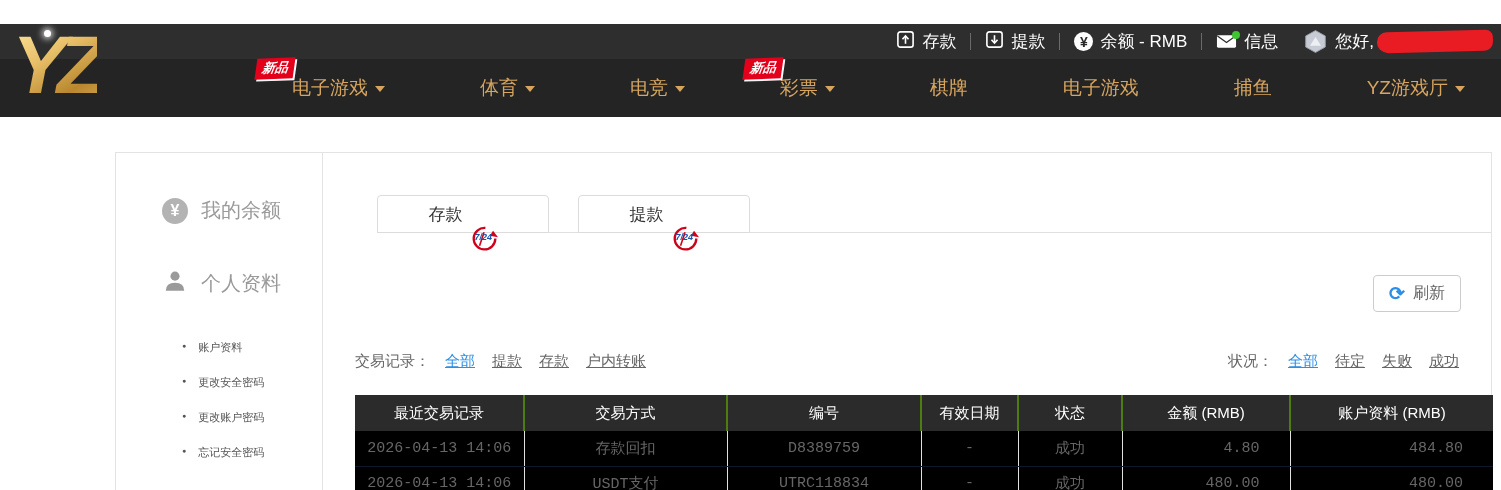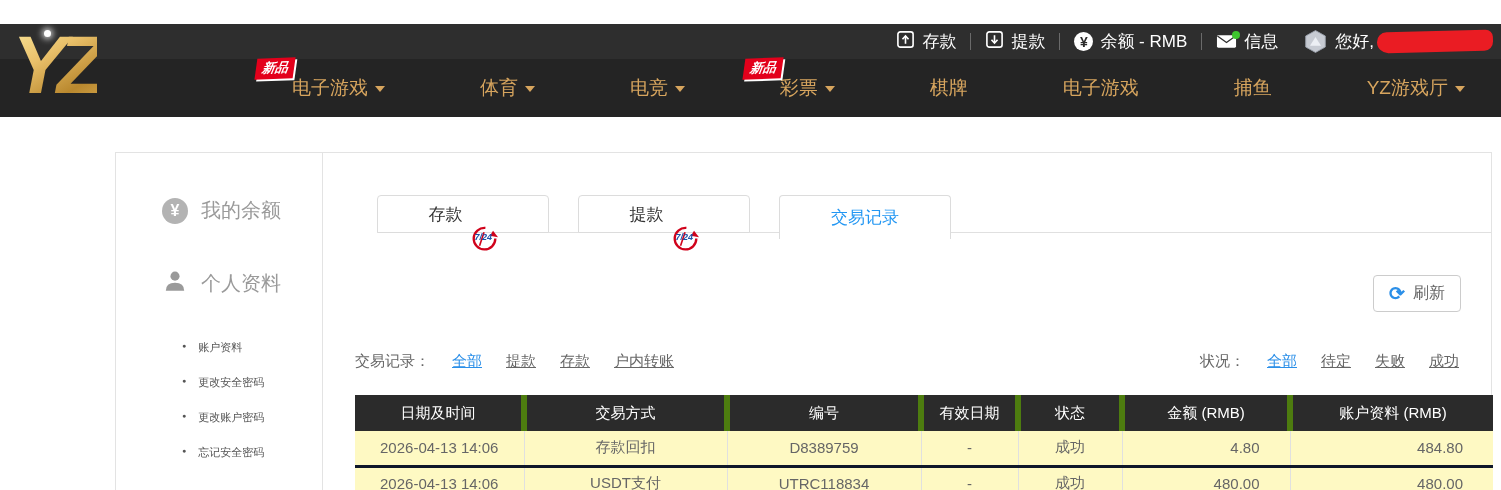--- a/index.html
+++ b/index.html
@@ -74,33 +74,33 @@
   
   .refresh-btn { position:absolute; top:122px; right:30px; height:37px;
     display:inline-flex; align-items:center; gap:8px; padding:0 15px;
     border:1px solid #ccc; border-radius:4px; background:#fff; font-size:16px;
     color:#666; cursor:pointer; }
   .refresh-icon { color:#2b8fe8; font-size:19px; font-weight:bold; line-height:1; }
 
   
   .filters { position:absolute; top:199px; left:32px; right:32px; display:flex;
     justify-content:space-between; align-items:center; font-size:15px; color:#666; }
-  .fgroup { display:flex; align-items:center; gap:24px; }
+  .fgroup { display:flex; align-items:center; gap:17px; }
   .flabel { color:#666; margin-right:-2px; }
   .flink { color:#666; text-decoration:underline; cursor:pointer; }
   .flink.active { color:#2b8fe8;font-family:Liberation Serif, serif; }
 
   
   .tx-table { position:absolute; top:242px; left:32px; width:1138px;
     border-collapse:collapse; table-layout:fixed; font-size:15px; }
   .tx-table thead th { background:#2b2b2b; color:#fff; font-weight:normal;
-    height:36px; border-left:6px solid #4d7c0f; }
+    height:36px; border-left:2px solid #4d7c0f; }
   .tx-table thead th:first-child { border-left:none; }
   .tx-table tbody td { height:35px; color:#666; text-align:center;
-    border-bottom:3px solid #0f172a; border-left:1px solid #e0e0e0; background:#fef9c3; }
+    border-bottom:1px solid #0f172a; border-left:1px solid #e0e0e0; background:#000000;font-family:Liberation Mono, monospace; }
   .tx-table tbody td:first-child { border-left:none; }
   .tx-table td.num, .tx-table th.num { text-align:right; padding-right:30px; }
 </style>
 </head>
 <body>
 
 <div class="header">
   <div class="sparkle"></div>
   <div class="logo">YZ</div>
 
@@ -236,23 +236,20 @@
         <span>提款</span>
         <span class="icon724">
           <svg viewBox="0 0 30 30" width="27" height="27">
               <path d="M16 3.2 A12 12 0 1 0 27 15" fill="none" stroke="#d0021b" stroke-width="2.6"></path>
               <polygon points="24.5,6.5 30,13.5 21,12" fill="#d0021b"></polygon>
               <line x1="14.5" y1="8" x2="9.5" y2="23" stroke="#d0021b" stroke-width="1.8"></line>
             </svg>
           <i>7/24</i>
         </span>
       </div>
-      <div class="tab active">
-        <span>交易记录</span>
-      </div>
     </div>
 
     <button class="refresh-btn">
       <span class="refresh-icon">⟳</span>
       <span>刷新</span>
     </button>
 
     <div class="filters">
       <div class="fgroup">
         <span class="flabel">交易记录：</span>
@@ -275,21 +272,21 @@
         <col style="width:169px">
           <col style="width:203px">
           <col style="width:194px">
         <col style="width:97px">
           <col style="width:104px">
           <col style="width:168px">
           <col style="width:203px">
       </colgroup>
       <thead>
         <tr>
-          <th>日期及时间</th>
+          <th>最近交易记录</th>
           <th>交易方式</th>
           <th>编号</th>
           <th>有效日期</th>
           <th>状态</th>
           <th>金额 (RMB)</th>
           <th>账户资料 (RMB)</th>
         </tr>
       </thead>
       <tbody>
         <tr>

